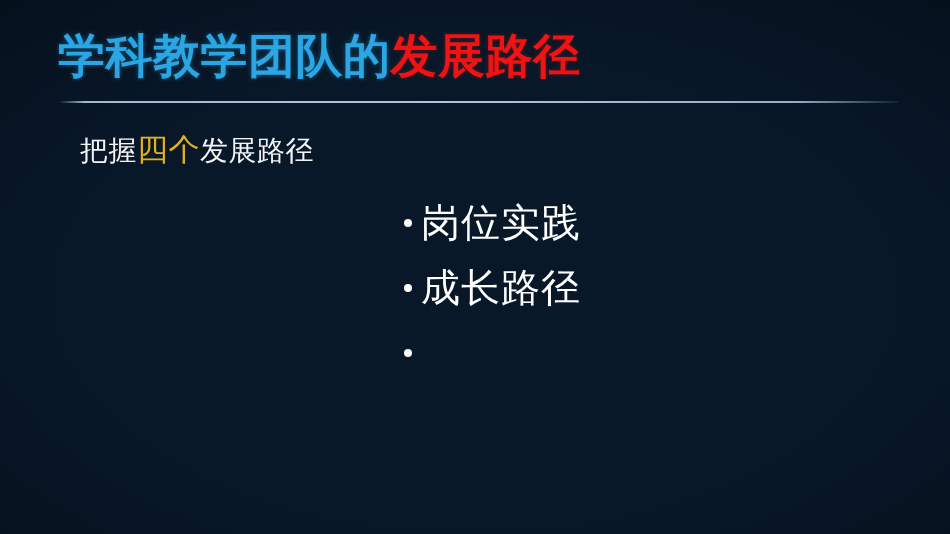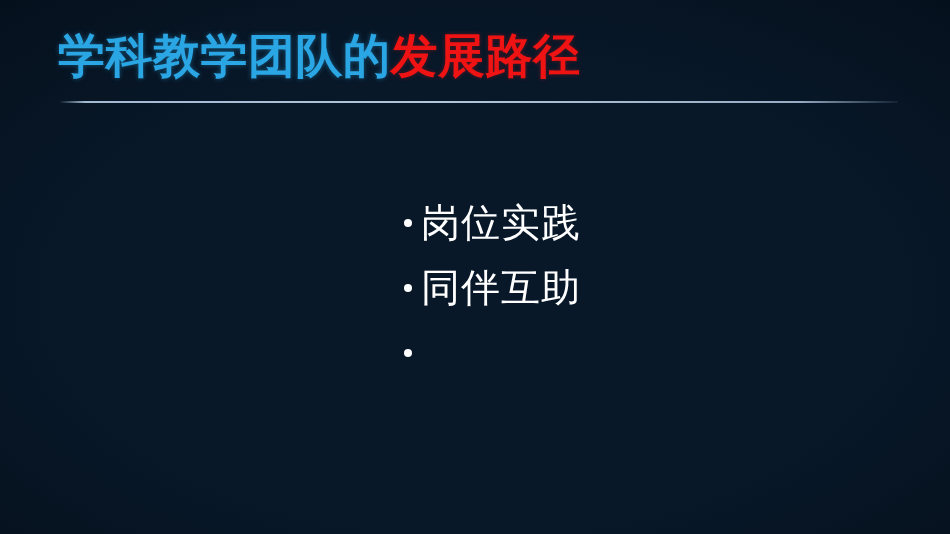--- a/index.html
+++ b/index.html
@@ -124,28 +124,31 @@
 <body>
 
 <div id="slide">
 
   <div id="title-block" class="layer">
     <span class="title-text title-blue">学科教学团队的</span><span class="title-text title-red">发展路径</span>
   </div>
 
   <div id="divider" class="layer"></div>
 
+  <div id="subtitle" class="layer">
+    <span class="sub-white">把握</span><span class="sub-gold">四个</span><span class="sub-white">发展路径</span>
+  </div>
 
   <ul id="bullet-list" class="layer">
     <li class="bullet-item">
       <span class="bullet-dot"></span>
       <span class="bullet-label">岗位实践</span>
     </li>
     <li class="bullet-item">
       <span class="bullet-dot"></span>
-      <span class="bullet-label">同伴互助</span>
+      <span class="bullet-label">成长路径</span>
     </li>
     <li class="bullet-item">
       <span class="bullet-dot"></span>
     </li>
   </ul>
 
 </div>
 
 </body></html>

